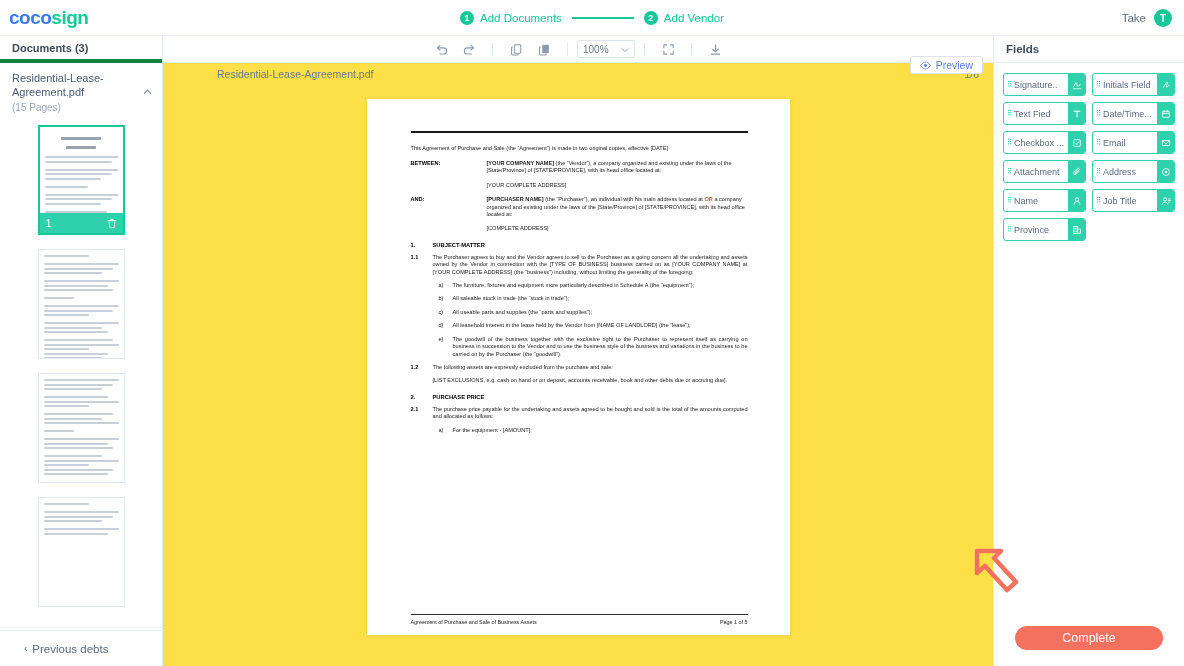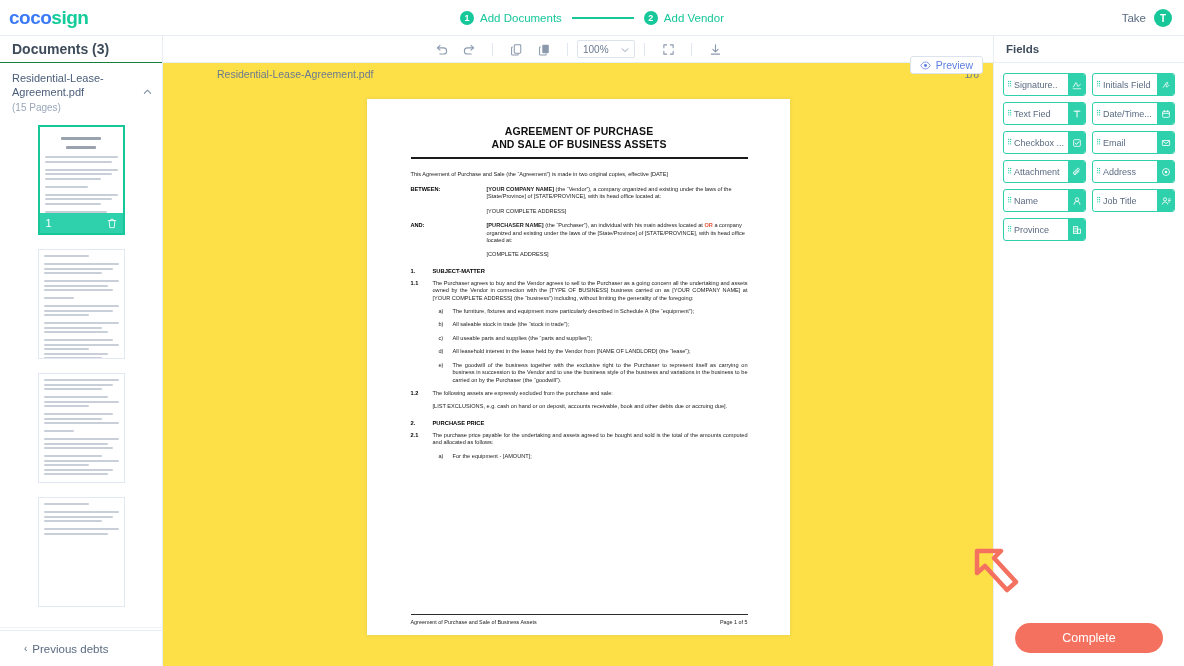--- a/index.html
+++ b/index.html
@@ -47,22 +47,22 @@
   }
 
   
   .sidebar {
     position:absolute; left:0; top:36px; width:163px; bottom:0;
     background:#ffffff; border-right:1px solid #e8ecf3;
     display:flex; flex-direction:column;
   }
   .sidebar-head {
     height:27px; display:flex; align-items:center;
-    padding-left:12px; font-size:14px; color:#3e4b5b; font-weight:bold;
-    border-bottom:1px solid #15803d;
+    padding-left:12px; font-size:11px; color:#3e4b5b; font-weight:bold;
+    border-bottom:4px solid #15803d;
   }
   .sidebar-scroll { flex:1; overflow:hidden; position:relative; }
 
   .doc-group { border-bottom:1px solid #eef1f6; }
   .doc-head {
     padding:8px 12px 8px 12px; position:relative; cursor:pointer;
   }
   .doc-name { font-size:11px; color:#4a5d7a; line-height:14px; padding-right:18px; }
   .doc-pages { font-size:10px; color:#9aa7ba; margin-top:3px; }
   .chev {
@@ -212,21 +212,21 @@
     width:17px; height:100%; background:#2fd0ac; flex:none;
     display:flex; align-items:center; justify-content:center; color:#fff;
   }
   .chip .ic svg { width:10px; height:10px; display:block; }
 
   .complete-wrap {
     position:absolute; left:0; right:0; bottom:0; height:56px;
     display:flex; align-items:center; justify-content:center;
   }
   .complete-btn {
-    width:148px; height:30px; border-radius:15px; background:#f4705f;
+    width:148px; height:24px; border-radius:15px; background:#f4705f;
     color:#fff; font-size:12.5px; display:flex; align-items:center;
     justify-content:center; cursor:pointer; border:none;
     font-family:"Liberation Sans", sans-serif;
   }
 
   .arrow-ann {
     position:absolute; right:155px; bottom:65px; width:56px; height:54px;
     pointer-events:none;
   }
   .arrow-ann svg { width:56px; height:54px; display:block; }
@@ -455,24 +455,20 @@
     </div>
 
     <div class="doc-bar">
       <span>Residential-Lease-Agreement.pdf</span>
       <span>1/6</span>
     </div>
 
     <div class="canvas">
       <div class="page">
 
-        <div class="page-title">
-          <div>AGREEMENT OF PURCHASE</div>
-          <div>AND SALE OF BUSINESS ASSETS</div>
-        </div>
         <div class="rule"></div>
 
         <div class="p">This Agreement of Purchase and Sale (the “Agreement”) is made in two original copies, effective [DATE]</div>
 
         <div class="row">
           <div class="lab">BETWEEN:</div>
           <div class="body">
             <span class="bd">[YOUR COMPANY NAME]</span><span> (the “Vendor”), a company organized and existing under the laws of the [State/Province] of [STATE/PROVINCE], with its head office located at:</span>
             <span class="sp">[YOUR COMPLETE ADDRESS]</span>
           </div>

